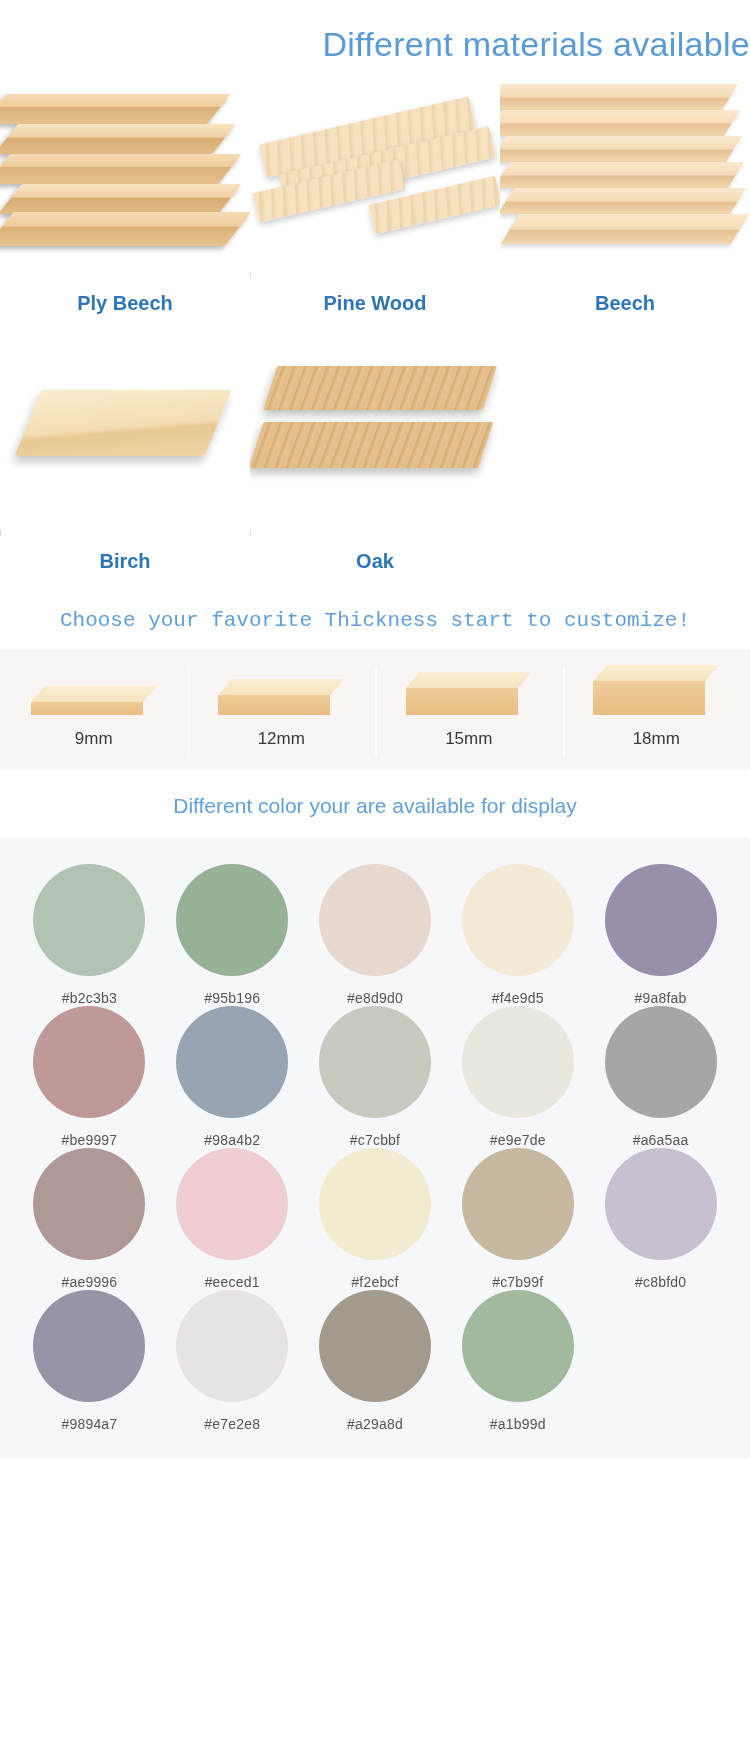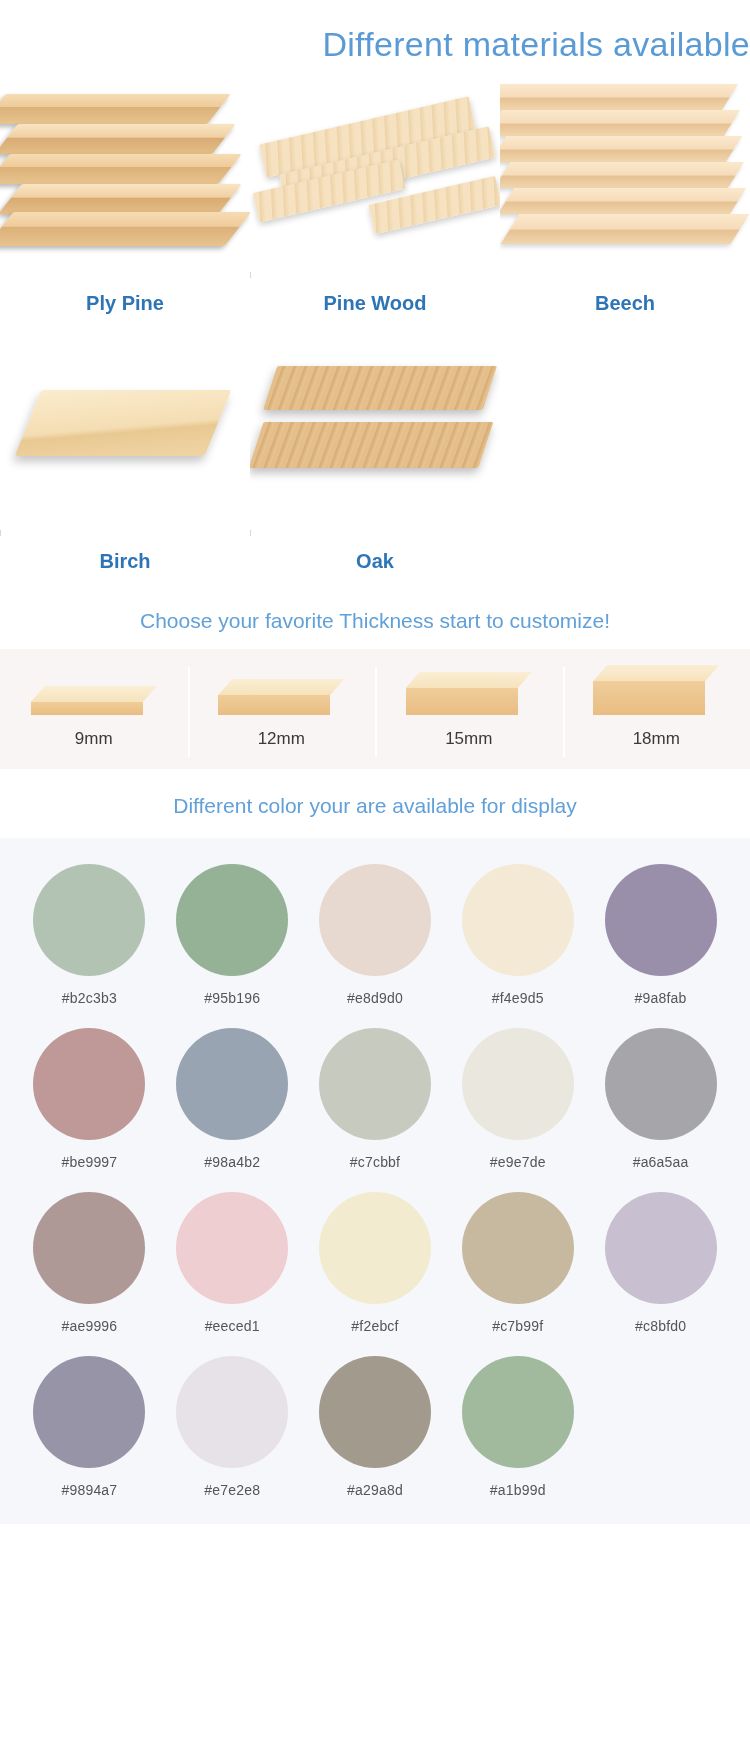--- a/index.html
+++ b/index.html
@@ -133,21 +133,21 @@
   
   .oak-board {
     position: absolute;
     border-radius: 2px;
     box-shadow: 0 5px 9px rgba(0,0,0,.25);
     background: repeating-linear-gradient(92deg,
       #e4bf8c 0px,#e4bf8c 5px,#d6ab74 6px,#e9c794 11px);
   }
 
   
-  .thickness-heading { padding: 22px 0 18px; }
+  .thickness-heading { padding: 22px 0 18px; font-family: Liberation Mono, monospace; }
   .thickness-band {
     background: #faf5f5;
     display: grid;
     grid-template-columns: repeat(4, 1fr);
     width: 750px;
     height: 120px;
     padding: 14px 0 10px;
   }
   .thick-cell {
     position: relative;
@@ -184,21 +184,20 @@
   
   .colors-heading { padding: 26px 0 22px; }
   .color-area {
     background: #f5f7fb;
     padding: 26px 18px 26px;
     width: 750px;
   }
   .color-grid {
     display: grid;
     grid-template-columns: repeat(5, 1fr);
-    row-gap: 22px;
   }
   .color-cell {
     display: flex;
     flex-direction: column;
     align-items: center;
   }
   .swatch {
     width: 112px; height: 112px;
     border-radius: 50%;
   }
@@ -222,21 +221,21 @@
 <div class="materials">
 
   <div class="material-cell">
     <div class="mat-img">
       <div class="ply-sheet ply-a" style="left:-6px;  top:22px;  width:225px;"></div>
       <div class="ply-sheet ply-b" style="left:6px;   top:52px;  width:218px;"></div>
       <div class="ply-sheet ply-a" style="left:-2px;  top:82px;  width:232px;"></div>
       <div class="ply-sheet ply-b" style="left:10px;  top:112px; width:220px;"></div>
       <div class="ply-sheet ply-a" style="left:0px;   top:140px; width:238px; height:34px;"></div>
     </div>
-    <div class="mat-label">Ply Pine</div>
+    <div class="mat-label">Ply Beech</div>
   </div>
 
 
   <div class="material-cell divider-l">
     <div class="mat-img">
       <div class="pine-plank" style="left:10px;  top:48px;  width:215px; height:34px; transform:rotate(-13deg);"></div>
       <div class="pine-plank" style="left:30px;  top:78px;  width:215px; height:32px; transform:rotate(-13deg);"></div>
       <div class="pine-plank" style="left:4px;   top:104px; width:150px; height:30px; transform:rotate(-13deg);"></div>
       <div class="pine-plank" style="left:120px; top:118px; width:130px; height:30px; transform:rotate(-13deg);"></div>
     </div>

